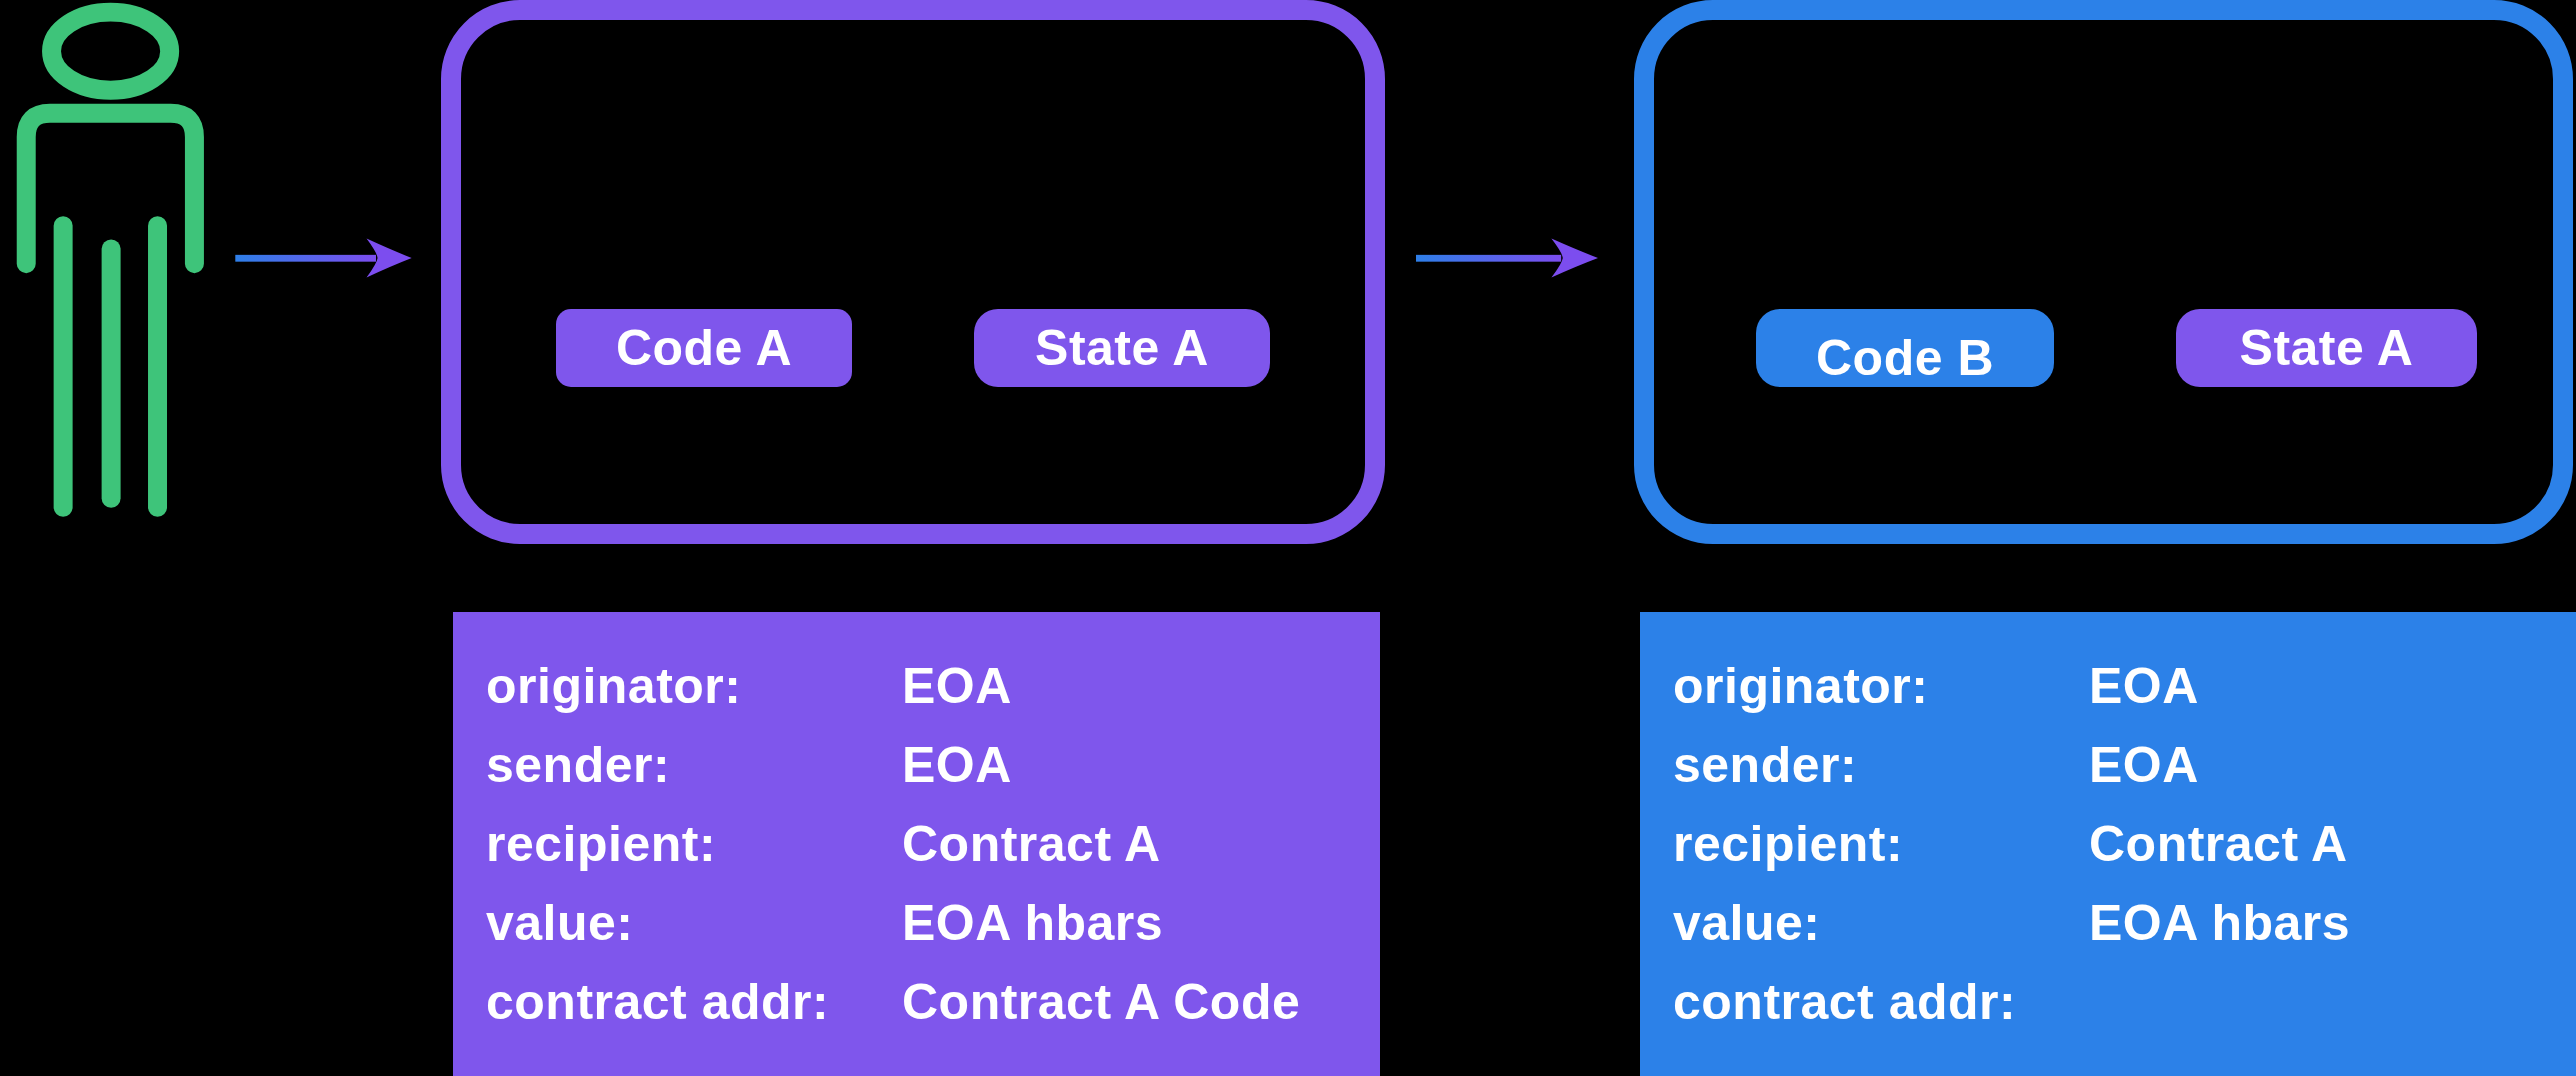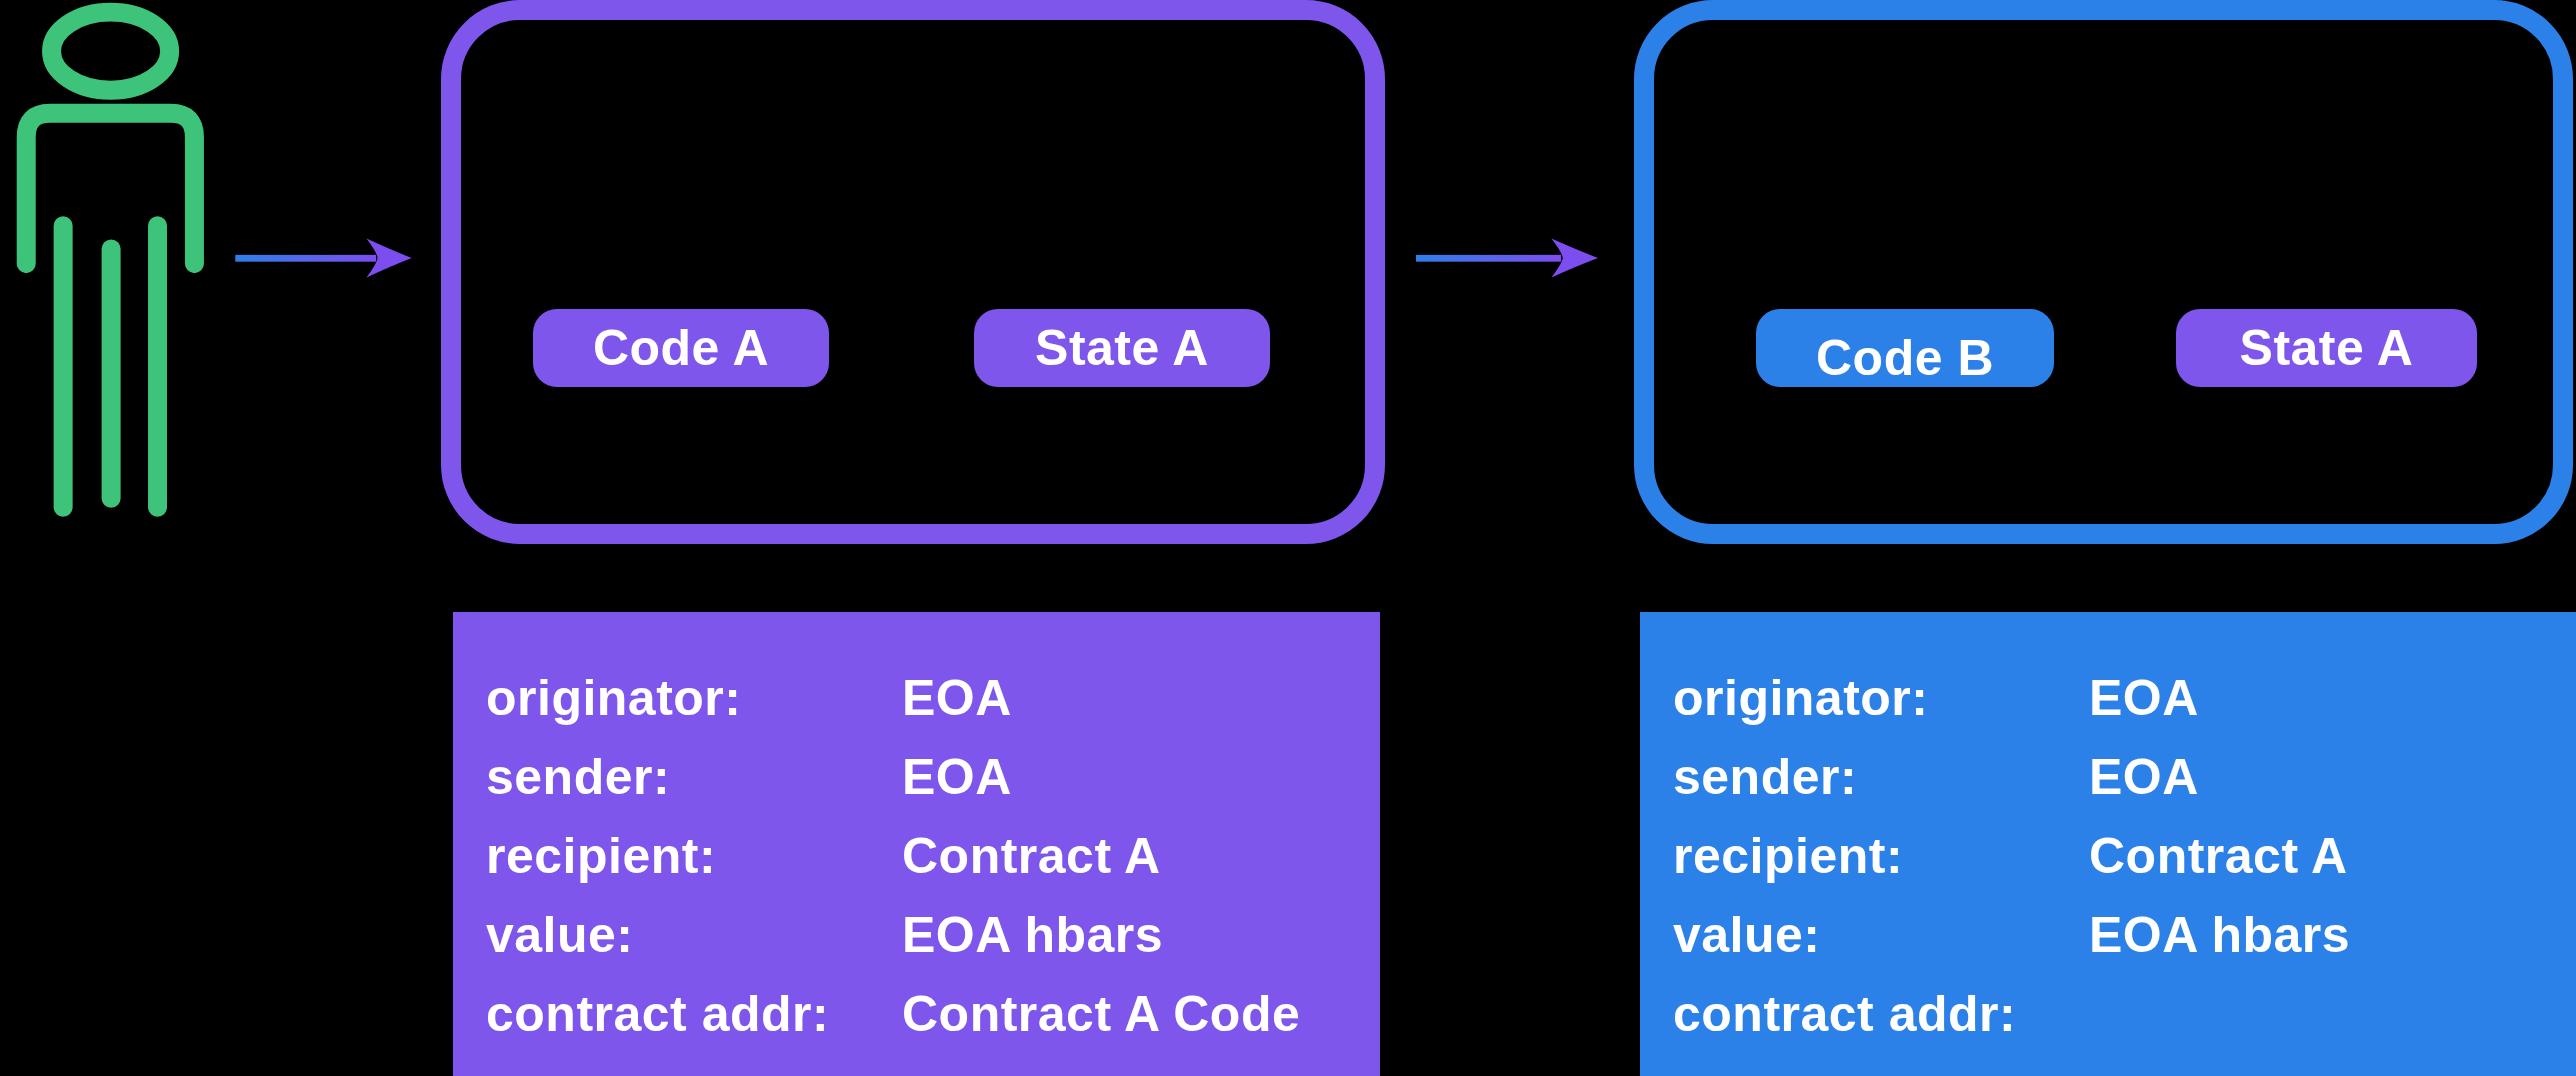--- a/index.html
+++ b/index.html
@@ -41,32 +41,32 @@
     height: 78px;
     border-radius: 24px;
     display: flex;
     align-items: center;
     justify-content: center;
     color: #FFFFFF;
     font-size: 50px;
     font-weight: 700;
     letter-spacing: 0.5px;
   }
-  .pill-code-a  { left: 533px; width: 296px; }
+  .pill-code-a  { left: 556px; width: 296px; border-radius: 15px; }
   .pill-state-a { left: 974px; width: 296px; }
   .pill-code-b  { left: 1756px; width: 298px; align-items: flex-end; }
   .pill-state-a2{ left: 2176px; width: 301px; }
 
   
   .tx-panel {
     position: absolute;
     top: 612px;
     height: 464px;
     box-sizing: border-box;
-    padding: 47px 0 0 33px;
+    padding: 35px 0 0 33px;
     color: #FFFFFF;
   }
   .panel-a { left: 453px;  width: 927px; }
   .panel-b { left: 1640px; width: 936px; }
   .tx-row {
     display: grid;
     grid-template-columns: 416px auto;
     line-height: 79px;
     font-size: 50px;
     font-weight: 700;

